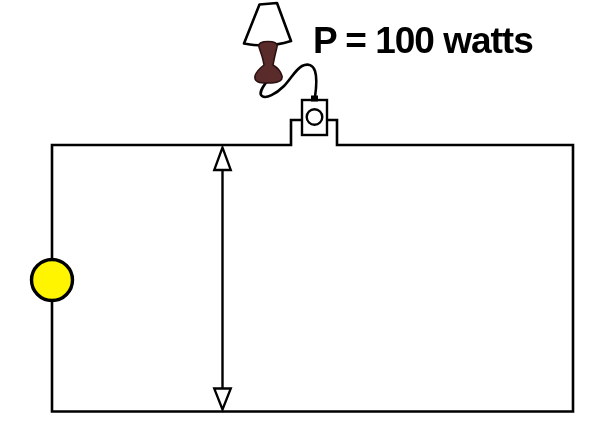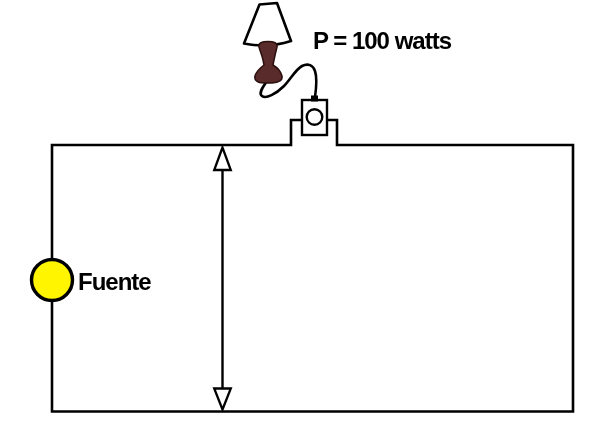--- a/index.html
+++ b/index.html
@@ -8,21 +8,21 @@
     width: 600px;
     height: 424px;
     background: #ffffff;
     overflow: hidden;
     font-family: "Liberation Sans", sans-serif;
   }
   .stage svg { position: absolute; left: 0; top: 0; }
   .lbl {
     position: absolute;
     font-weight: bold;
-    font-size: 24px;
+    font-size: 37px;
     line-height: 28px;
     letter-spacing: -1px;
     color: #000000;
     white-space: nowrap;
     text-align: right;
   }
   #lbl-power  { left: 313px; top: 27px;  }
   #lbl-fuente { left: 78px;  top: 268px; }
   #lbl-volts  { left: 241px; top: 263px; }
 </style>
@@ -56,14 +56,13 @@
     <g>
       <line x1="222.5" y1="169" x2="222.5" y2="390" stroke="#000000" stroke-width="2.4"></line>
       <path d="M 222.5 147.5 L 214.2 170 L 230.8 170 Z" fill="#ffffff" stroke="#000000" stroke-width="2.3" stroke-linejoin="miter"></path>
       <path d="M 222.5 409.5 L 214.2 388.5 L 230.8 388.5 Z" fill="#ffffff" stroke="#000000" stroke-width="2.3" stroke-linejoin="miter"></path>
     </g>
 
     <circle cx="52" cy="280" r="20.5" fill="#FFF500" stroke="#000000" stroke-width="3.4"></circle>
   </svg>
 
   <div class="lbl" id="lbl-power">P = 100 watts</div>
-  <div class="lbl" id="lbl-fuente">Fuente</div>
 </div>
 
 </body></html>

